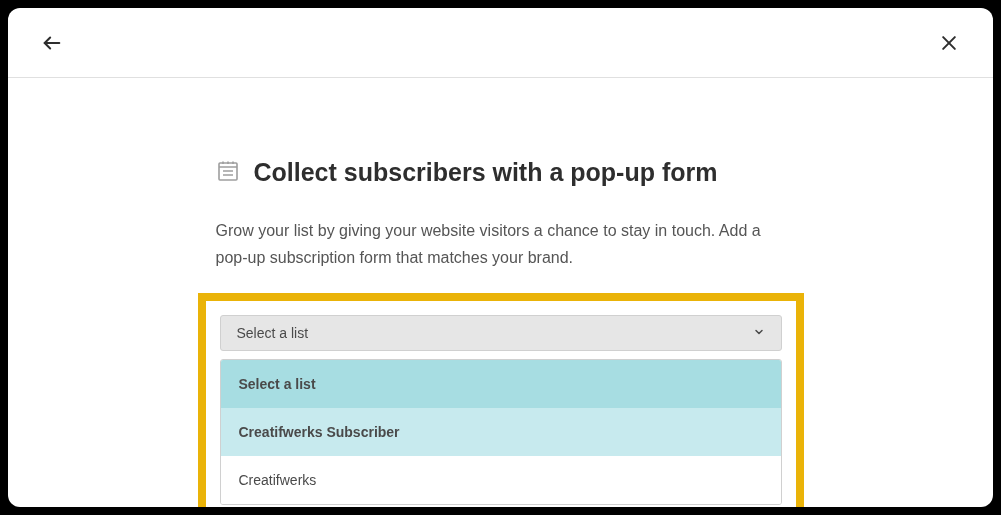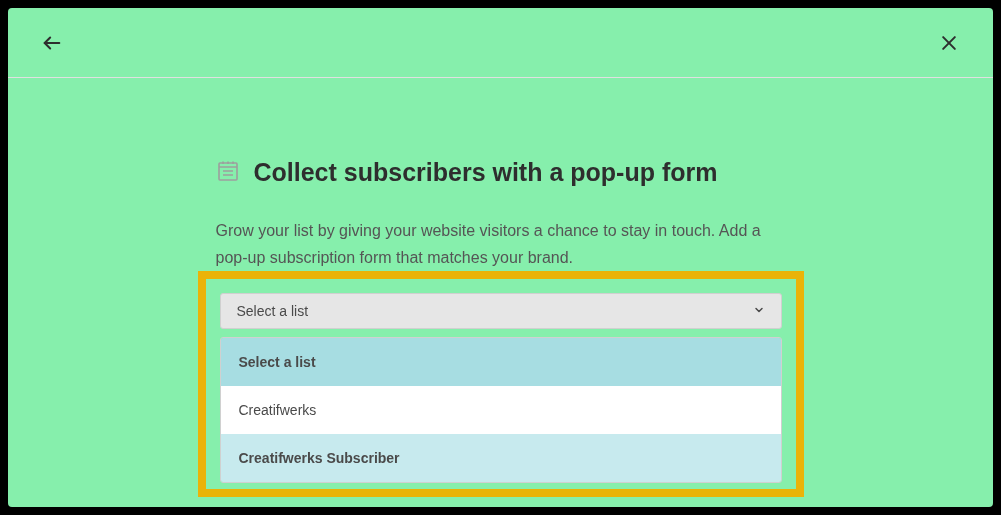--- a/index.html
+++ b/index.html
@@ -4,24 +4,24 @@
   <style>
     * { margin: 0; padding: 0; box-sizing: border-box; }
     body {
       font-family: -apple-system, BlinkMacSystemFont, "Segoe UI", Helvetica, Arial, sans-serif;
       background: #000;
       width: 1001px;
       height: 515px;
       padding: 8px;
     }
     .window {
-      background: #86efac;
+      background: #ffffff;
       width: 100%;
       height: 100%;
-      border-radius: 4px;
+      border-radius: 12px;
       overflow: hidden;
       position: relative;
     }
     .topbar {
       height: 70px;
       border-bottom: 1px solid #e0e0e0;
       display: flex;
       align-items: center;
       justify-content: space-between;
       padding: 0 28px;
@@ -56,20 +56,21 @@
     }
     .title {
       font-size: 25px;
       font-weight: 700;
       color: #2e2e2e;
     }
     .description {
       font-size: 16px;
       color: #555;
       line-height: 1.7;
+      margin-bottom: 22px;
     }
     .highlight-box {
       border: 8px solid #eab308;
       padding: 14px 14px 6px 14px;
       margin-left: -18px;
       margin-right: -18px;
     }
     .select-button {
       background: #e6e6e6;
       border: 1px solid #d0d0d0;
@@ -158,23 +159,23 @@
             <svg width="12" height="12" viewBox="0 0 24 24" fill="none" stroke="currentColor" stroke-width="3" stroke-linecap="round" stroke-linejoin="round">
                 <polyline points="6 9 12 15 18 9"></polyline>
               </svg>
           </span>
         </div>
 
         <div class="dropdown">
           <div class="dropdown-item sel">
             <span>Select a list</span>
           </div>
+          <div class="dropdown-item hover">
+            <span>Creatifwerks Subscriber</span>
+          </div>
           <div class="dropdown-item plain">
             <span>Creatifwerks</span>
-          </div>
-          <div class="dropdown-item hover">
-            <span>Creatifwerks Subscriber</span>
           </div>
         </div>
       </div>
     </div>
   </div>
 </div>
 
 </body></html>

